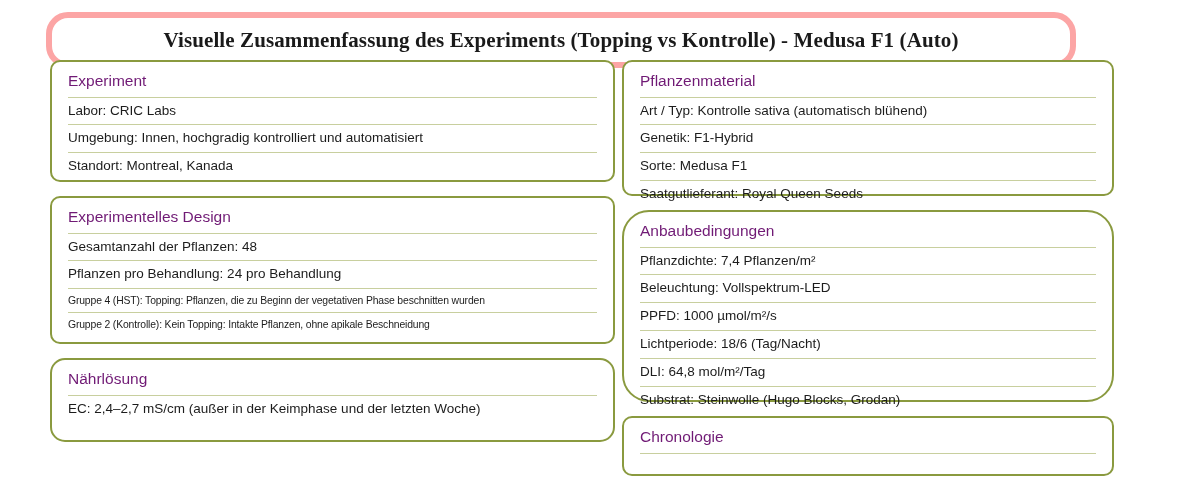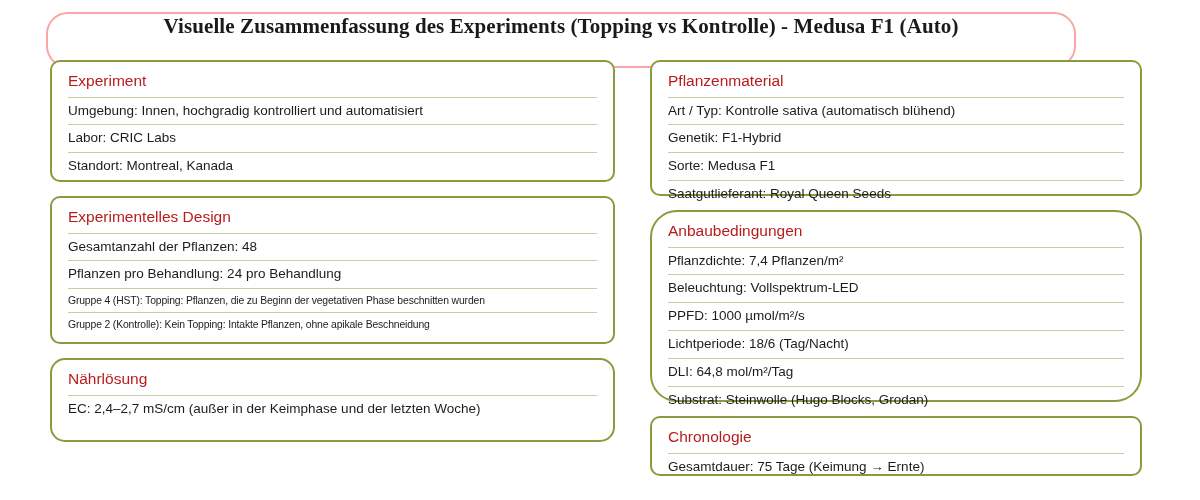--- a/index.html
+++ b/index.html
@@ -20,23 +20,24 @@
     height: 500px;
     box-sizing: border-box;
   }
   
   .title-wrap {
     position: absolute;
     left: 46px;
     top: 12px;
     width: 1030px;
     height: 56px;
-    border: 2px solid #fca5a5;
+    border: 6px solid #fca5a5;
     border-radius: 22px;
     display: flex;
+    align-items: center;
     justify-content: center;
     box-sizing: border-box;
     background: #ffffff;
   }
   .title-text {
     font-family: "Liberation Serif", serif;
     font-weight: bold;
     font-size: 21px;
     color: #1a1a1a;
     white-space: nowrap;
@@ -45,35 +46,35 @@
   
   .col {
     position: absolute;
     top: 60px;
   }
   .col-left {
     left: 50px;
     width: 565px;
   }
   .col-right {
-    left: 650px;
+    left: 622px;
     width: 492px;
   }
   
   .card {
     border: 2px solid #8a9a3f;
     border-radius: 10px;
     background: #ffffff;
     box-sizing: border-box;
     padding: 8px 16px 6px 16px;
     margin-bottom: 14px;
   }
   .card-title {
     font-size: 15.5px;
-    color: #b91c1c;
+    color: #701a75;
     padding: 2px 0 6px 0;
     border-bottom: 1px solid #c8cf9e;
     line-height: 1.2;
   }
   .row {
     font-size: 13.5px;
     color: #1c1c1c;
     padding: 5px 0 5px 0;
     border-bottom: 1px solid #c8cf9e;
     line-height: 1.25;
@@ -101,22 +102,22 @@
 <div class="page">
 
   <div class="title-wrap">
     <div class="title-text">Visuelle Zusammenfassung des Experiments (Topping vs Kontrolle) - Medusa F1 (Auto)</div>
   </div>
 
   <div class="col col-left">
 
     <div class="card experiment">
       <div class="card-title">Experiment</div>
+      <div class="row">Labor: CRIC Labs</div>
       <div class="row">Umgebung: Innen, hochgradig kontrolliert und automatisiert</div>
-      <div class="row">Labor: CRIC Labs</div>
       <div class="row">Standort: Montreal, Kanada</div>
     </div>
 
     <div class="card design">
       <div class="card-title">Experimentelles Design</div>
       <div class="row">Gesamtanzahl der Pflanzen: 48</div>
       <div class="row">Pflanzen pro Behandlung: 24 pro Behandlung</div>
       <div class="row tight">Gruppe 4 (HST): Topping: Pflanzen, die zu Beginn der vegetativen Phase beschnitten wurden</div>
       <div class="row tight">Gruppe 2 (Kontrolle): Kein Topping: Intakte Pflanzen, ohne apikale Beschneidung</div>
     </div>
@@ -143,18 +144,17 @@
       <div class="row">Pflanzdichte: 7,4 Pflanzen/m²</div>
       <div class="row">Beleuchtung: Vollspektrum-LED</div>
       <div class="row">PPFD: 1000 µmol/m²/s</div>
       <div class="row">Lichtperiode: 18/6 (Tag/Nacht)</div>
       <div class="row">DLI: 64,8 mol/m²/Tag</div>
       <div class="row">Substrat: Steinwolle (Hugo Blocks, Grodan)</div>
     </div>
 
     <div class="card chrono">
       <div class="card-title">Chronologie</div>
-      <div class="row">Gesamtdauer: 75 Tage (Keimung → Ernte)</div>
     </div>
 
   </div>
 
 </div>
 
 </body></html>

